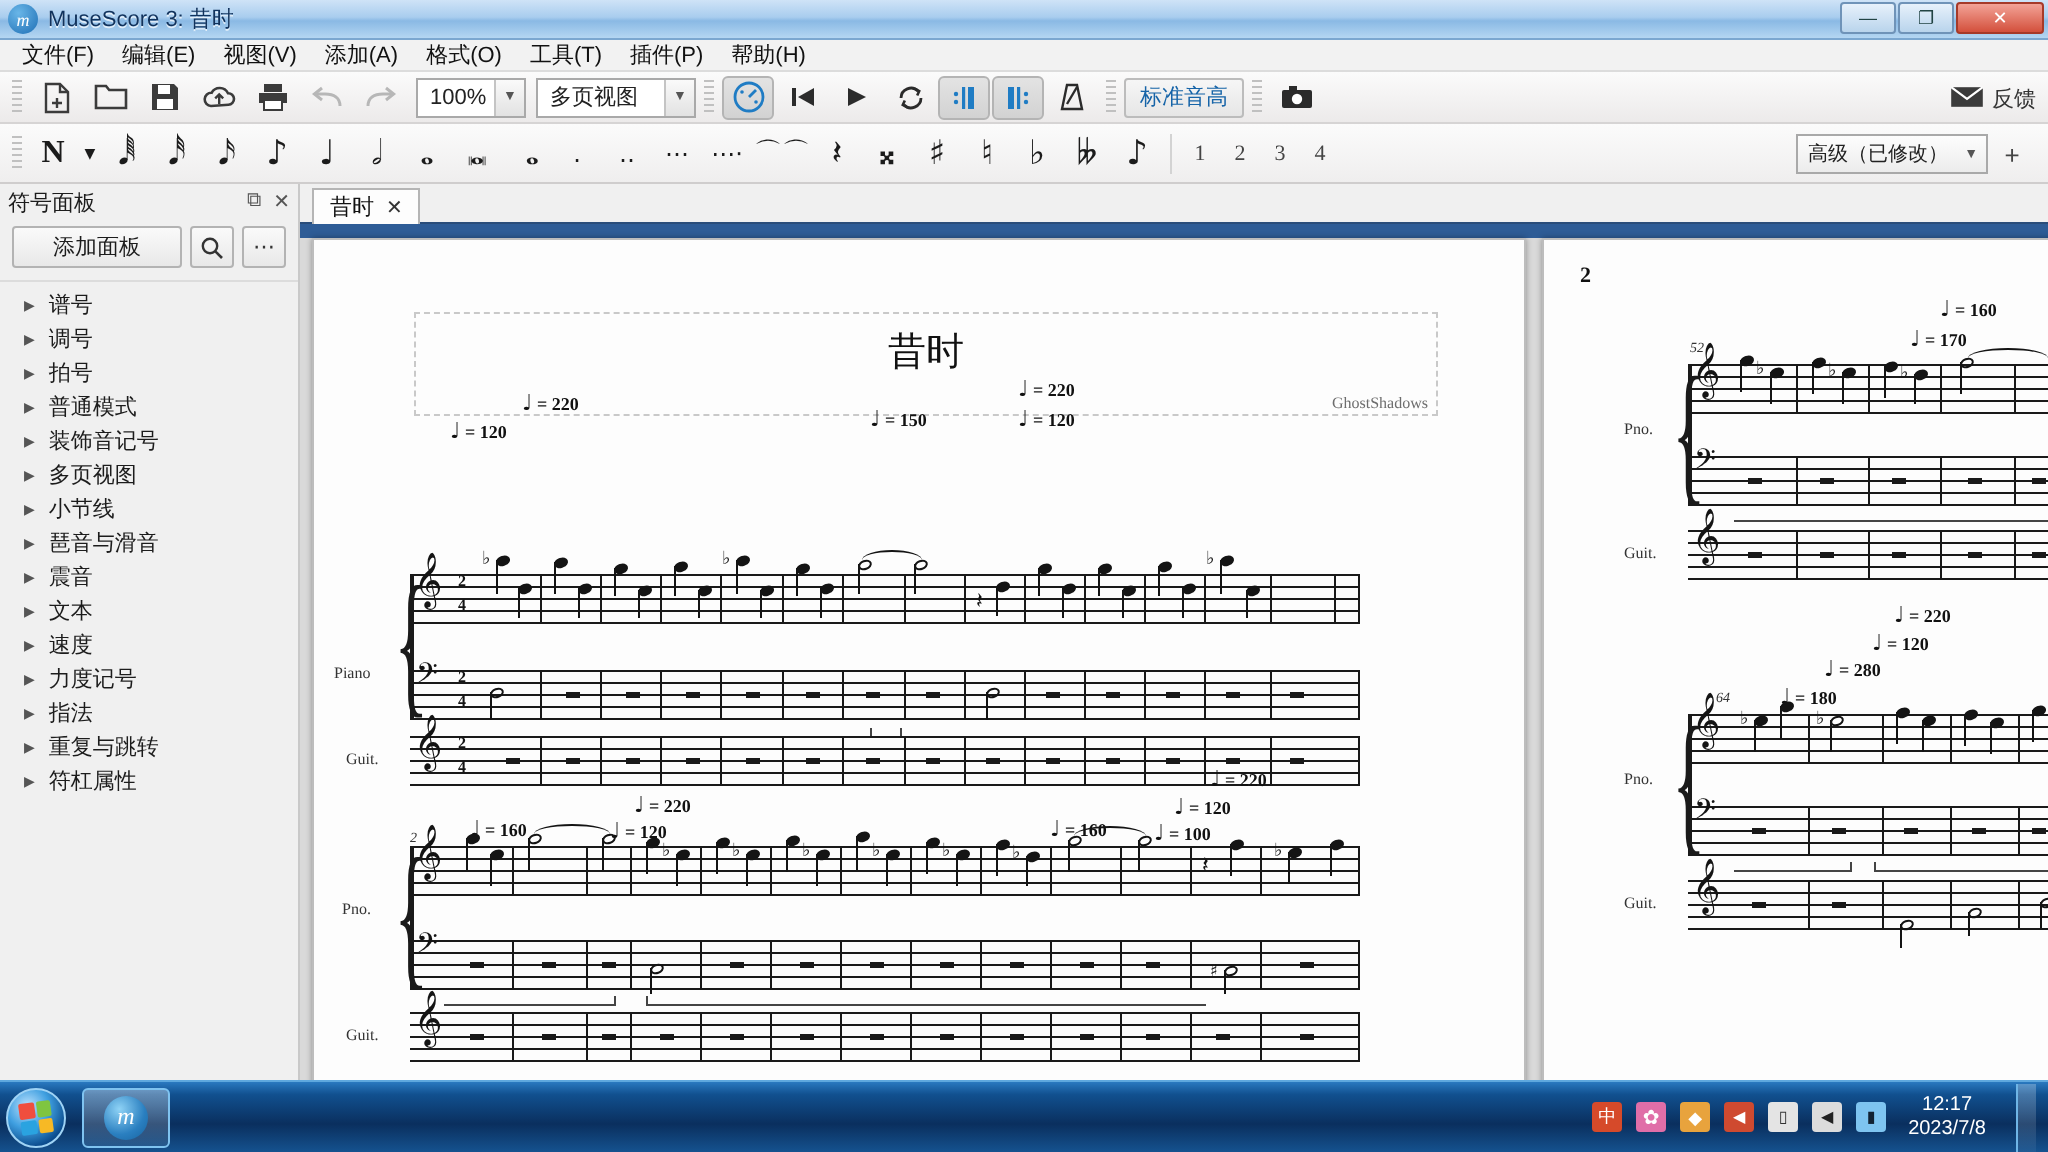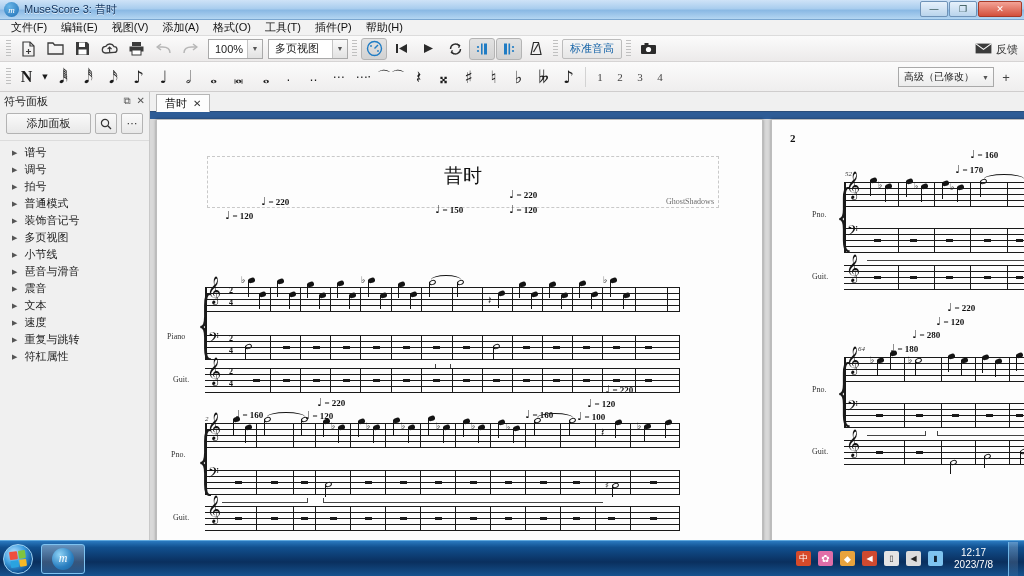--- a/index.html
+++ b/index.html
@@ -513,20 +513,28 @@
           <span class="tri">▶</span>
           <span>震音</span>
         </div>
       <div class="pal-row">
           <span class="tri">▶</span>
           <span>文本</span>
         </div>
       <div class="pal-row">
           <span class="tri">▶</span>
           <span>速度</span>
+        </div>
+      <div class="pal-row">
+          <span class="tri">▶</span>
+          <span>力度记号</span>
+        </div>
+      <div class="pal-row">
+          <span class="tri">▶</span>
+          <span>指法</span>
         </div>
       <div class="pal-row">
           <span class="tri">▶</span>
           <span>重复与跳转</span>
         </div>
       <div class="pal-row">
           <span class="tri">▶</span>
           <span>符杠属性</span>
         </div>
     </div>

